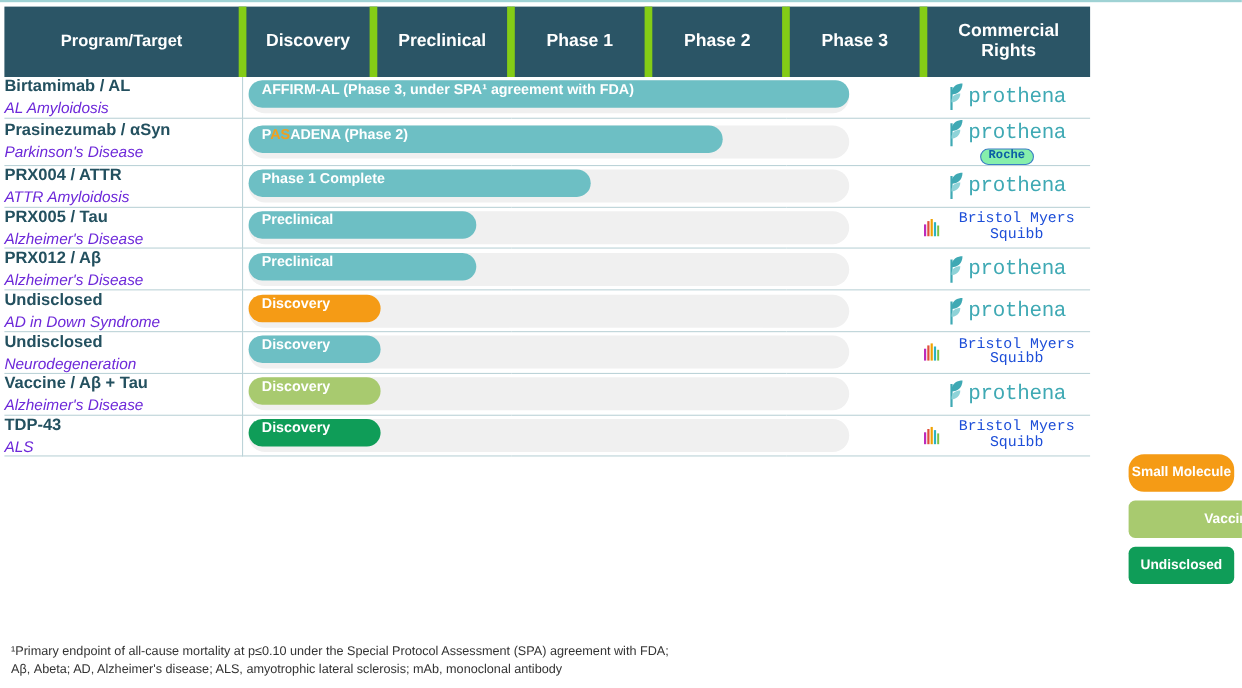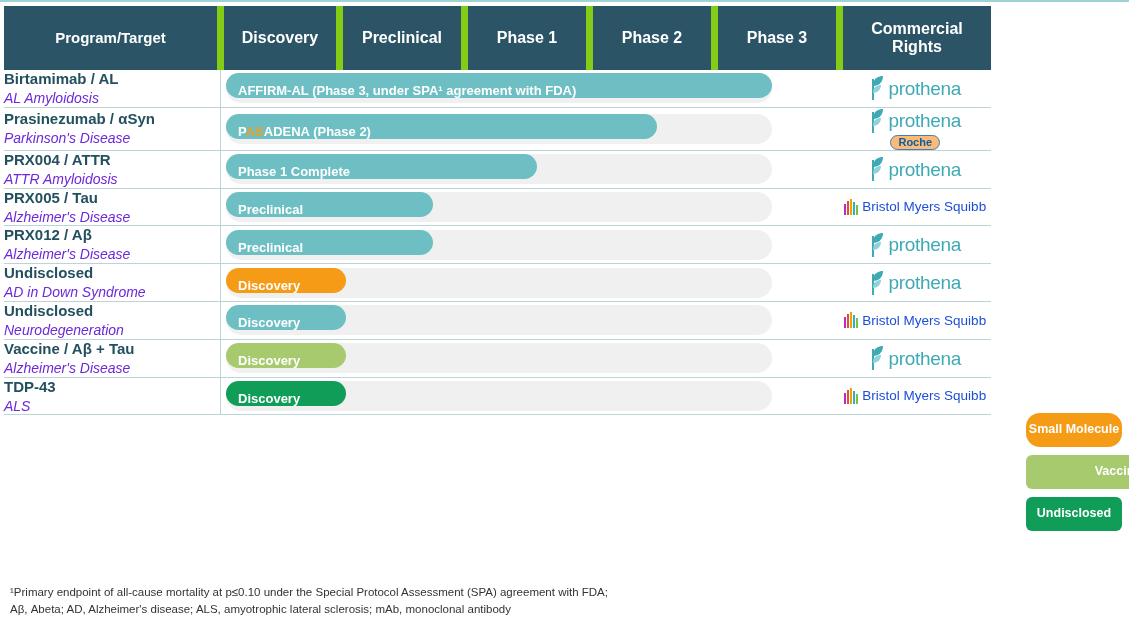--- a/index.html
+++ b/index.html
@@ -94,21 +94,21 @@
   .bar {
     position: absolute;
     left: 0;
     top: 0;
     height: 25px;
     border-radius: 15px;
     color: #ffffff;
     font-size: 13px;
     font-weight: bold;
     display: flex;
-    align-items: flex-end;
+    align-items: flex-start;
     padding-left: 12px;
     box-sizing: border-box;
     white-space: nowrap;
   }
   .bar .pas-hi { color: #f0a020; }
   .rights-cell {
     width: 140px;
     text-align: center;
   }
   
@@ -142,28 +142,29 @@
   }
   .roche-badge {
     display: inline-block;
     margin-top: 1px;
     border: 1.5px solid #3b7fc4;
     border-radius: 10px;
     color: #0b5fa5;
     font-size: 11px;
     font-weight: bold;
     padding: 1px 7px;
-    background: #fdba74;
+    background: #86efac;
   }
   .rights-stack {
     display: flex;
     flex-direction: column;
     align-items: center;
     justify-content: center;
     line-height: 1;
+    font-family: Liberation Mono, monospace;
   }
 
   
   .footnotes {
     position: absolute;
     left: 10px;
     top: 584px;
     width: 880px;
     font-size: 11.5px;
     color: #333333;

